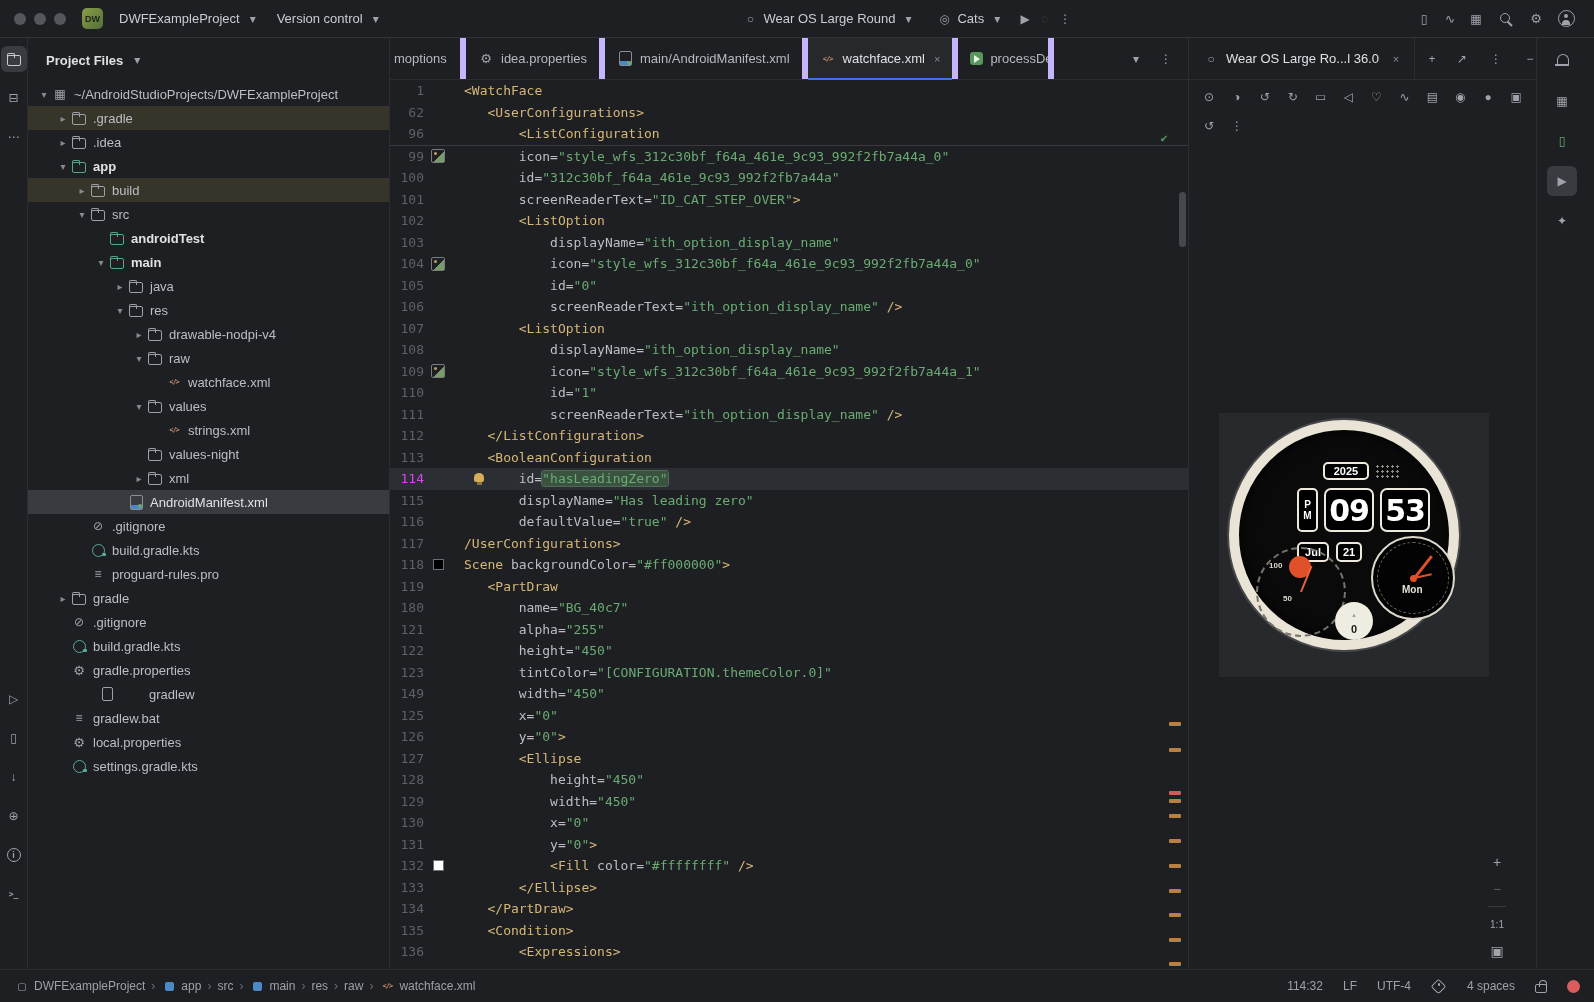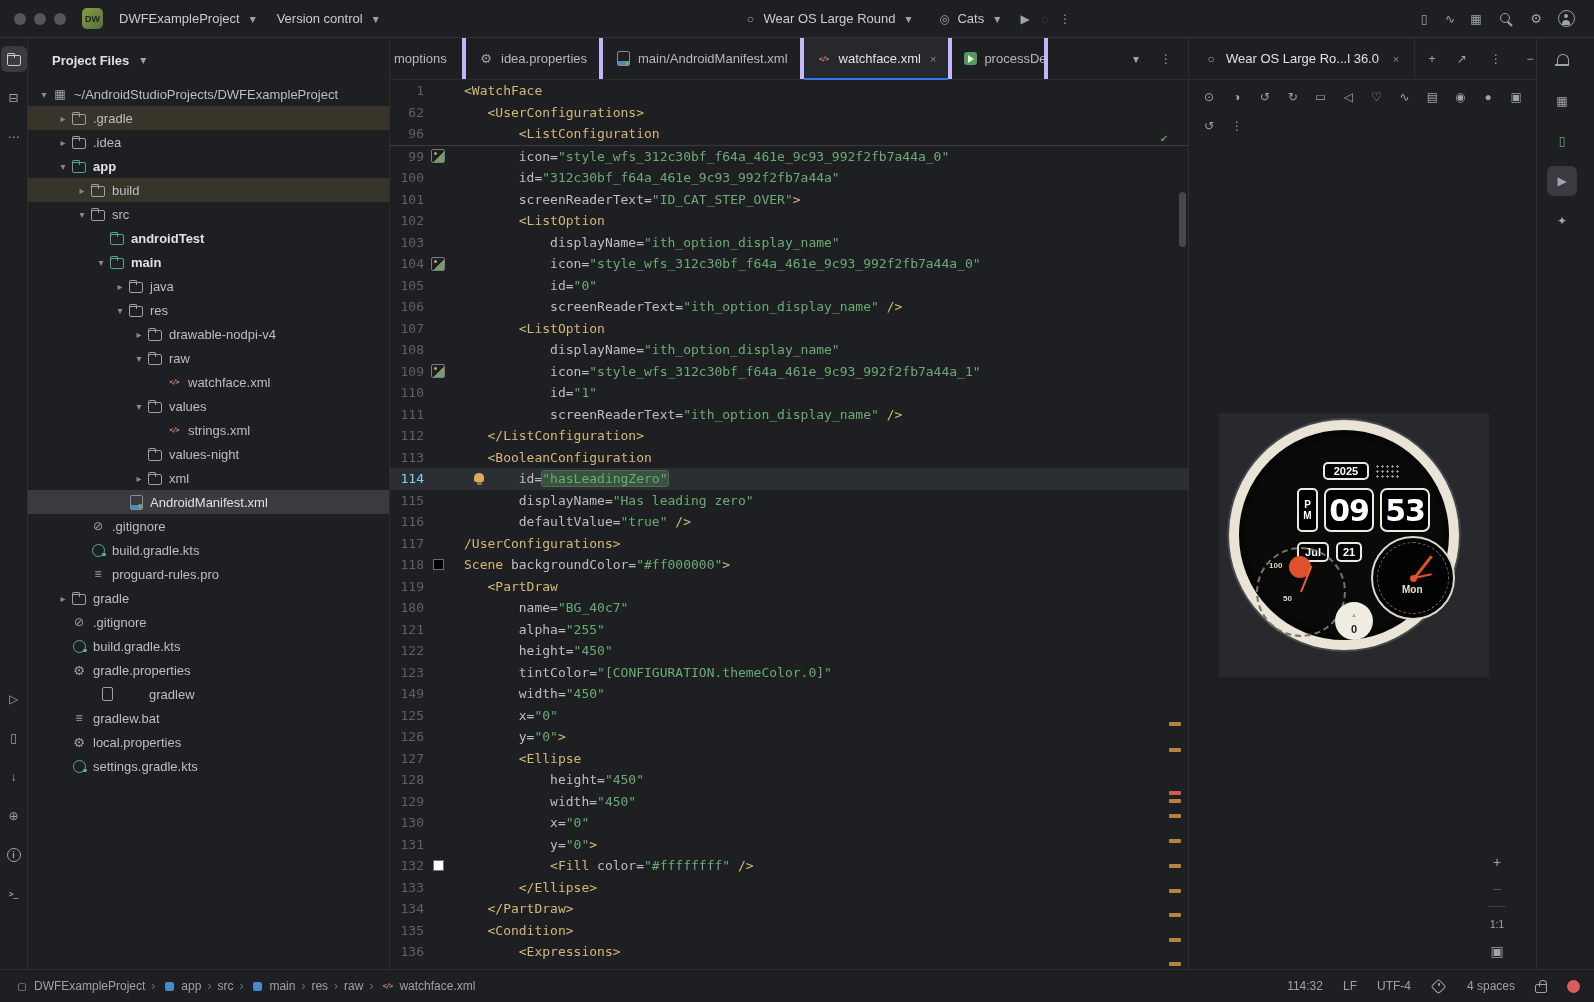--- a/index.html
+++ b/index.html
@@ -35,21 +35,21 @@
     align-items:flex-start; padding:8px 0 10px 10px; }
   .sbtn { width:26px; height:26px; margin-bottom:13px; border-radius:6px; display:flex; align-items:center;
     justify-content:center; color:#9ea2ab; font-size:13px; position:relative; }
   .rstrip .sbtn { width:30px; height:30px; margin-bottom:10px; }
   .sbtn.active { background:#393b40; color:#dfe1e5; }
   .ls-top,.ls-bot { display:flex; flex-direction:column; align-items:center; }
   .ls-bot { margin-top:auto; }
 
   
   .proj { width:362px; flex:none; border-right:1px solid #2b2d30; display:flex; flex-direction:column; overflow:hidden; }
-  .proj-head { height:44px; flex:none; display:flex; align-items:center; gap:6px; padding:0 24px; color:#dfe1e5; font-weight:700; }
+  .proj-head { height:44px; flex:none; display:flex; align-items:center; gap:6px; padding:0 18px; color:#dfe1e5; font-weight:700; }
   .tree { flex:1; overflow:hidden; }
   .trow { height:24px; display:flex; align-items:center; white-space:nowrap; cursor:default; }
   .trow.sel { background:#393b40; }
   .trow.tint { background:#37342a; }
   .trow .chevcol { width:16px; flex:none; text-align:center; font-size:10px; color:#868a91; }
   .tlabel { margin-left:6px; color:#bcbec4; }
   .tlabel.bold { color:#dfe1e5; font-weight:700; }
   .trow.sel .tlabel { color:#dfe1e5; }
 
   
@@ -98,36 +98,36 @@
   .ti-tag::after { content:""; position:absolute; left:7px; top:5px; width:2.5px; height:2.5px; border-radius:50%; background:#9ea2ab; }
   .ti-project-small { font-size:10px; }
   .ti-module-blue { }
   .ti-module-blue::before { content:""; width:9px; height:9px; border-radius:2px; background:#4a88c7; }
   .ti-terminal { font-family:"DejaVu Sans Mono",monospace; font-size:8px; font-weight:bold; }
   .green .ico, .ico.green { color:#6aab73; }
 
   
   .editor { flex:1; display:flex; flex-direction:column; position:relative; overflow:hidden; }
   .etabs { height:42px; flex:none; display:flex; align-items:stretch; border-bottom:1px solid #2b2d30; }
-  .etab { display:flex; align-items:center; gap:7px; padding:0 12px; border-right:4px solid #c4b5fd;
+  .etab { display:flex; align-items:center; gap:7px; padding:0 12px; border-right:6px solid #c4b5fd;
     color:#b4b8bf; white-space:nowrap; position:relative; }
   .etab.active { background:#26282c; color:#dfe1e5; }
   .etab.active::after { content:""; position:absolute; left:0; right:0; bottom:-1px; height:2px; background:#3574f0; }
   .etab.clipl { width:76px; overflow:hidden; padding-left:4px; }
   .etab.clipr { width:96px; overflow:hidden; }
   .tclose { font-size:11px; color:#868a91; margin-left:2px; }
   .etabs-end { margin-left:auto; display:flex; align-items:center; gap:14px; padding-right:14px; color:#9ea2ab; }
 
   .ebody { flex:1; position:relative; overflow:hidden; font-family:"DejaVu Sans Mono",monospace; font-size:13px; }
   .sticky { border-bottom:1px solid #393b40; background:#1e1f22; position:relative; z-index:2; }
   .cl { height:21.5px; line-height:21.5px; display:flex; position:relative; white-space:pre; }
   .cl.cur { background:#2b2e33; }
   .gut { width:74px; flex:none; display:flex; }
   .lnum { width:34px; text-align:right; color:#5d6067; flex:none; }
-  .cl.cur .lnum { color:#7dd3fc; }
+  .cl.cur .lnum { color:#d946ef; }
   .gico { width:28px; flex:none; display:flex; align-items:center; justify-content:center; }
   .code { white-space:pre; }
   .sx-t { color:#d5b778; }
   .sx-a { color:#bcbec4; }
   .sx-v { color:#6aab73; }
   .sx-p { color:#bcbec4; }
   .sx-h { color:#6aab73; background:#3a5340; border-radius:2px; outline:1px solid #4e6a55; }
   .bulb { position:absolute; left:84px; top:5px; width:10px; height:9px; border-radius:50% 50% 2px 2px; background:#d6ae58; }
   .bulb::after { content:""; position:absolute; left:2.5px; bottom:-3px; width:5px; height:3px; background:#8a7340; }
   .echeck { position:absolute; top:50px; right:16px; color:#54965c; font-size:12px; z-index:3; }

